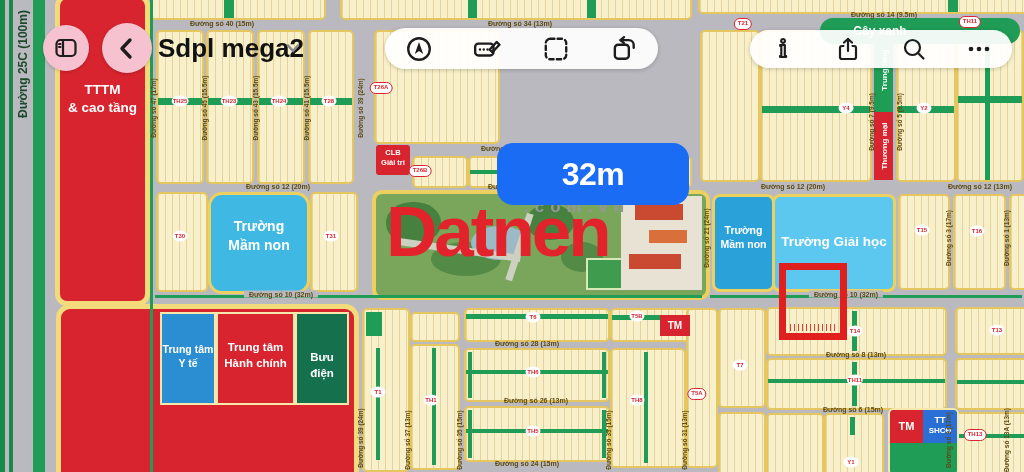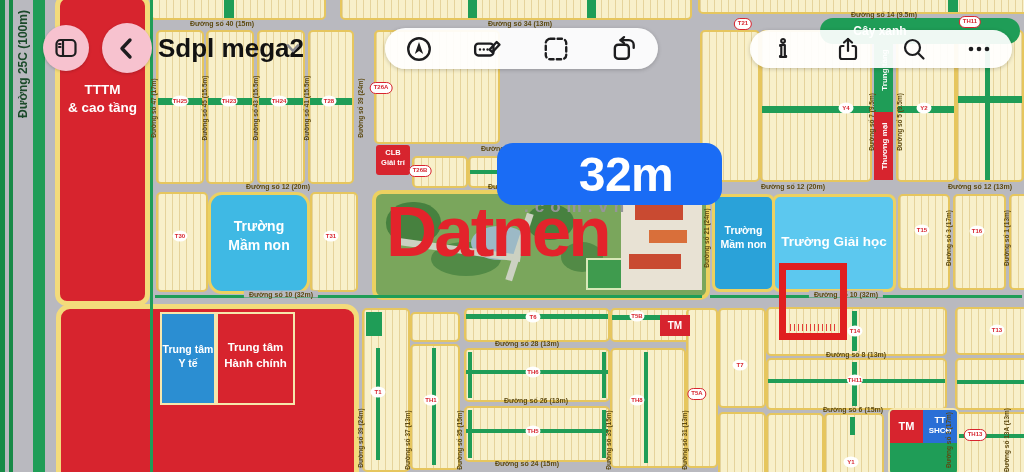--- a/index.html
+++ b/index.html
@@ -159,20 +159,23 @@
   <div class="gline" style="left:710px;top:295px;width:312px;height:3px;"></div>
 
   <div class="redblk" style="left:56px;top:304px;width:293px;height:174px;border-radius:14px;">
     <div class="abs" style="left:99px;top:3px;width:52px;height:89px;background:#2b8ed2;border:2px solid #f6e7ac;">
       <div class="ftext" style="left:0;right:0;top:28px;font-size:10.5px;">Trung tâm
 Y tế</div>
     </div>
     <div class="abs" style="left:155px;top:3px;width:75px;height:89px;background:#d7242e;border:2px solid #f6e7ac;">
       <div class="ftext" style="left:0;right:0;top:26px;font-size:11.5px;">Trung tâm
 Hành chính</div>
+    </div>
+    <div class="abs" style="left:234px;top:3px;width:50px;height:89px;background:#14704d;border:2px solid #f6e7ac;">
+      <div class="ftext" style="left:0;right:0;top:36px;font-size:11.5px;">Bưu điện</div>
     </div>
   </div>
 
   <div class="plot" style="left:362px;top:308px;width:44px;height:160px;">
     <i style="left:2px;top:2px;width:16px;height:24px;"></i>
       <i style="left:12px;top:38px;width:4px;height:112px;"></i>
     </div>
   <div class="plot" style="left:410px;top:312px;width:46px;height:26px;"></div>
   <div class="plot" style="left:410px;top:344px;width:46px;height:122px;">
       <i style="left:20px;top:2px;width:4px;height:96%;"></i>
@@ -296,21 +299,21 @@
       <span class="oval" style="left: 975px; top: 435px;">TH13</span>
     </div>
 
   <div id="hl">
       <div class="ticks"></div>
     </div>
 
   <div id="wm-brand">Datnen</div>
   <div id="wm-suffix">.com.vn</div>
 
-  <div class="bn" style="left:497px;top:143px;width:192px;height:62px;font-size:48px;padding-left:33px;">32m</div>
+  <div class="bn" style="left:497px;top:143px;width:192px;height:62px;font-size:32px;">32m</div>
 
   <div class="pinkbtn" style="left:43px;top:25px;width:46px;height:46px;">
     <svg class="ic" width="26" height="26" viewBox="0 0 26 26">
       <rect x="3.5" y="5" width="19" height="16" rx="4"></rect>
       <line x1="10" y1="5" x2="10" y2="21"></line>
       <line x1="6" y1="9" x2="7.5" y2="9"></line>
       <line x1="6" y1="12" x2="7.5" y2="12"></line>
     </svg>
   </div>
   <div class="pinkbtn" style="left:102px;top:23px;width:50px;height:50px;">

